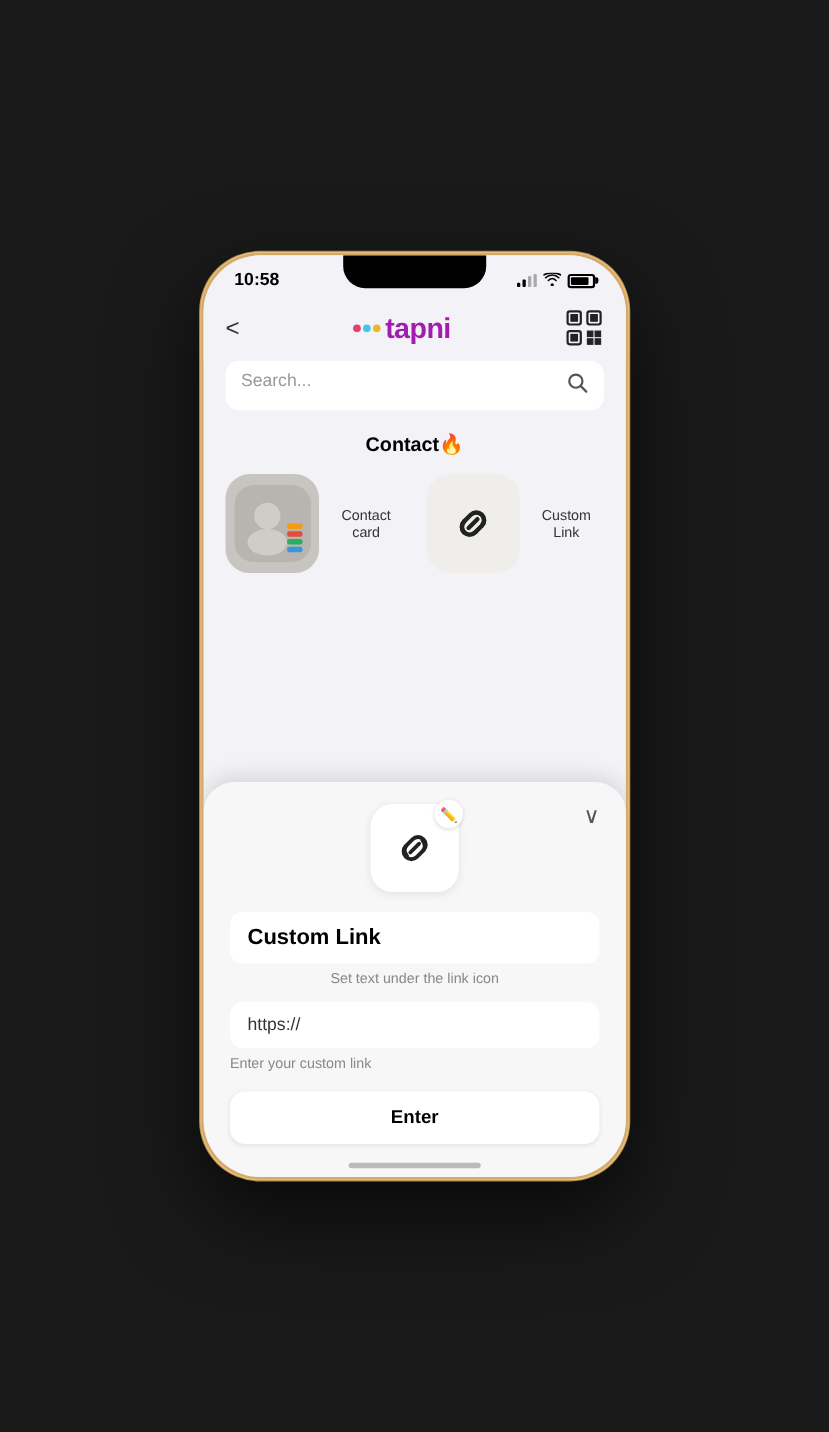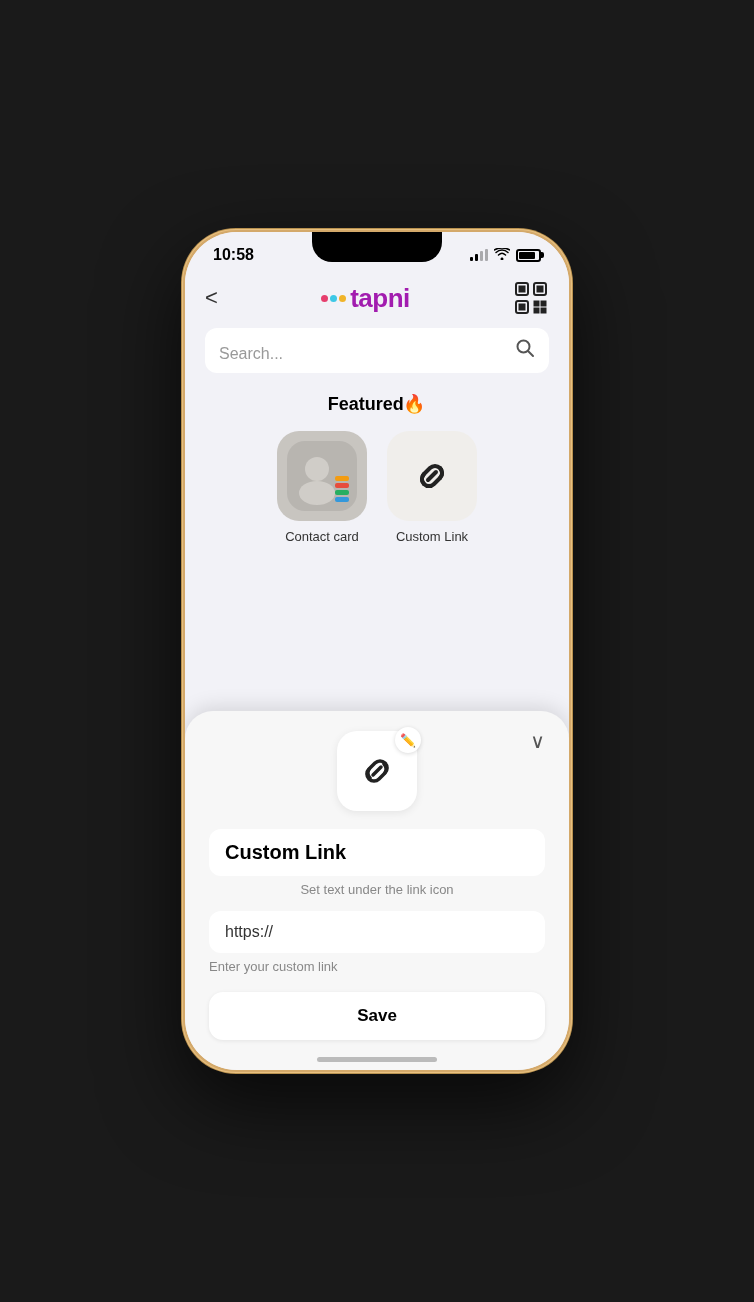--- a/index.html
+++ b/index.html
@@ -164,21 +164,21 @@
       padding: 8px 20px 16px;
     }
 
     
     .search-container {
       margin: 0 20px 16px;
       background: #fff;
       border-radius: 12px;
       padding: 10px 14px;
       display: flex;
-      align-items: flex-end;
+      align-items: flex-start;
       justify-content: space-between;
     }
 
     .search-placeholder {
       color: #999;
       font-size: 16px;
     }
 
     .search-icon-wrap {
       color: #555;
@@ -196,21 +196,20 @@
 
     .featured-grid {
       display: flex;
       justify-content: center;
       gap: 20px;
       padding: 0 20px 20px;
     }
 
     .featured-item {
       display: flex;
-      flex-direction: column;
       align-items: center;
       gap: 8px;
       cursor: pointer;
     }
 
     .featured-icon-box {
       width: 90px;
       height: 90px;
       border-radius: 22px;
       background: #e0ddd8;
@@ -419,21 +418,21 @@
     <div class="search-container">
       <span class="search-placeholder">Search...</span>
       <span class="search-icon-wrap">
         <svg width="20" height="20" viewBox="0 0 20 20" fill="none">
           <circle cx="8.5" cy="8.5" r="6" stroke="#555" stroke-width="2"></circle>
           <line x1="13" y1="13" x2="18" y2="18" stroke="#555" stroke-width="2" stroke-linecap="round"></line>
         </svg>
       </span>
     </div>
 
-    <div class="featured-label">Featured🔥</div>
+    <div class="featured-label">Contact🔥</div>
 
     <div class="featured-grid">
 
       <div class="featured-item">
         <div class="featured-icon-box contact-card-icon">
 
           <svg width="70" height="70" viewBox="0 0 70 70">
             <rect width="70" height="70" rx="18" fill="#b8b5b0"></rect>
             <circle cx="30" cy="28" r="12" fill="#d0cdc8"></circle>
             <ellipse cx="30" cy="52" rx="18" ry="12" fill="#d0cdc8"></ellipse>
@@ -474,18 +473,18 @@
       </div>
 
       <input type="text" class="sheet-title-input" value="Custom Link" style="">
 
       <div class="sheet-subtitle">Set text under the link icon</div>
 
       <input type="text" class="sheet-url-input" value="https://" style="">
 
       <div class="sheet-input-hint">Enter your custom link</div>
 
-      <button class="save-button">Save</button>
+      <button class="save-button">Enter</button>
     </div>
 
     <div class="home-indicator"></div>
   </div>
 </div>
 
 </body></html>

